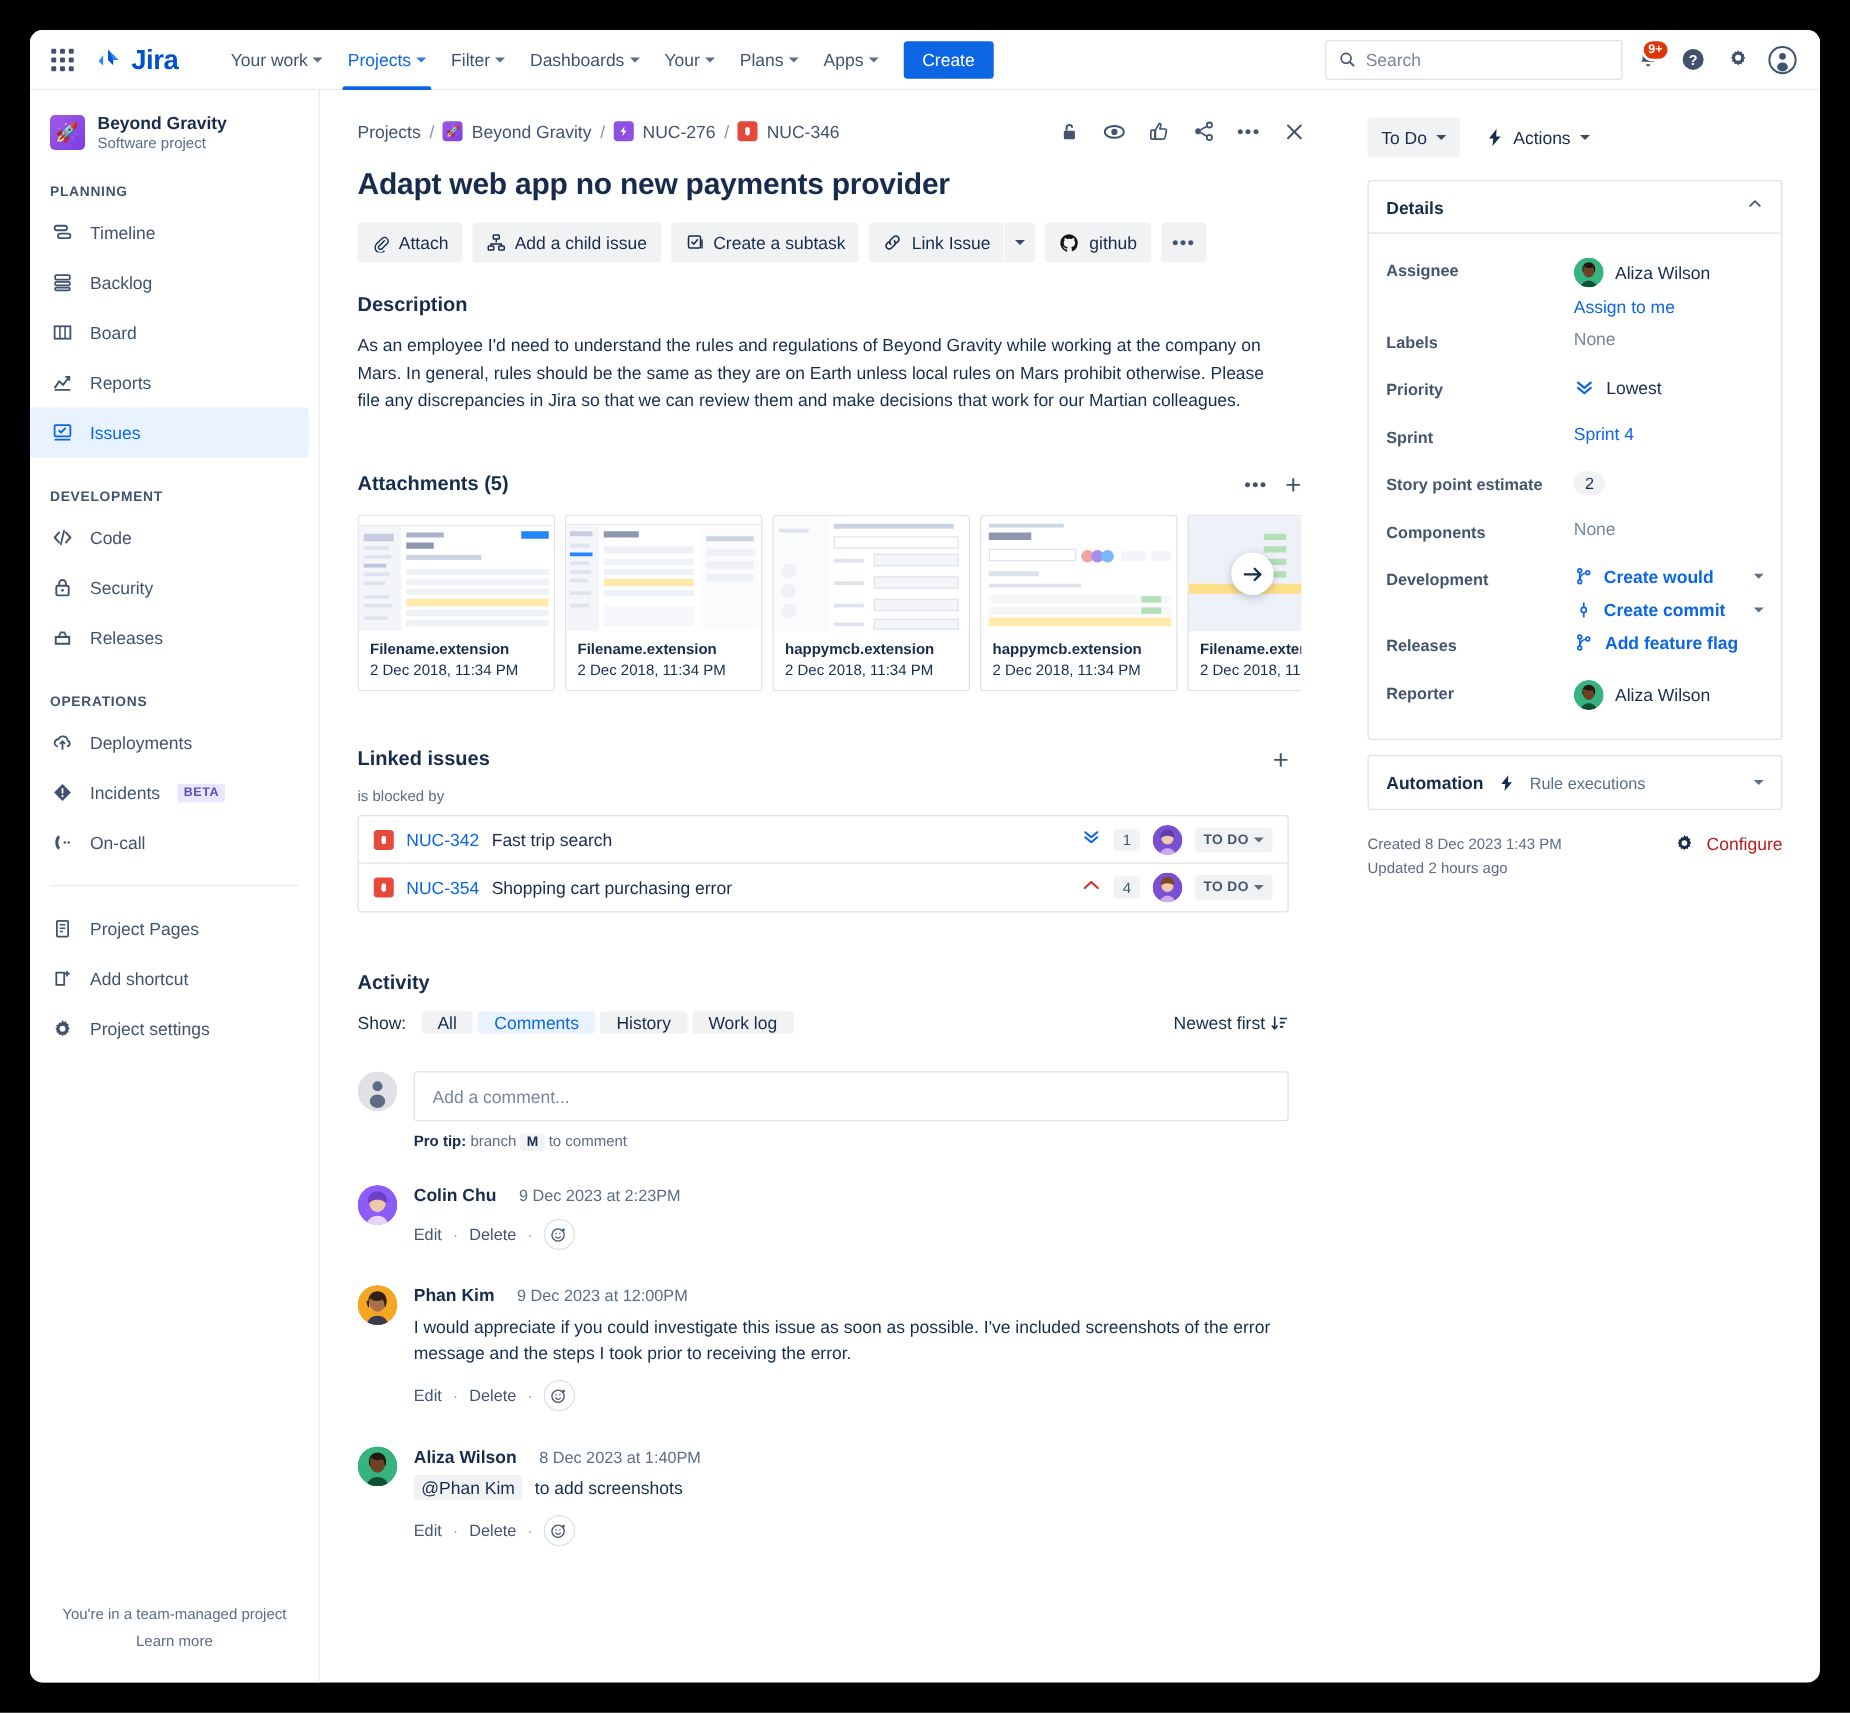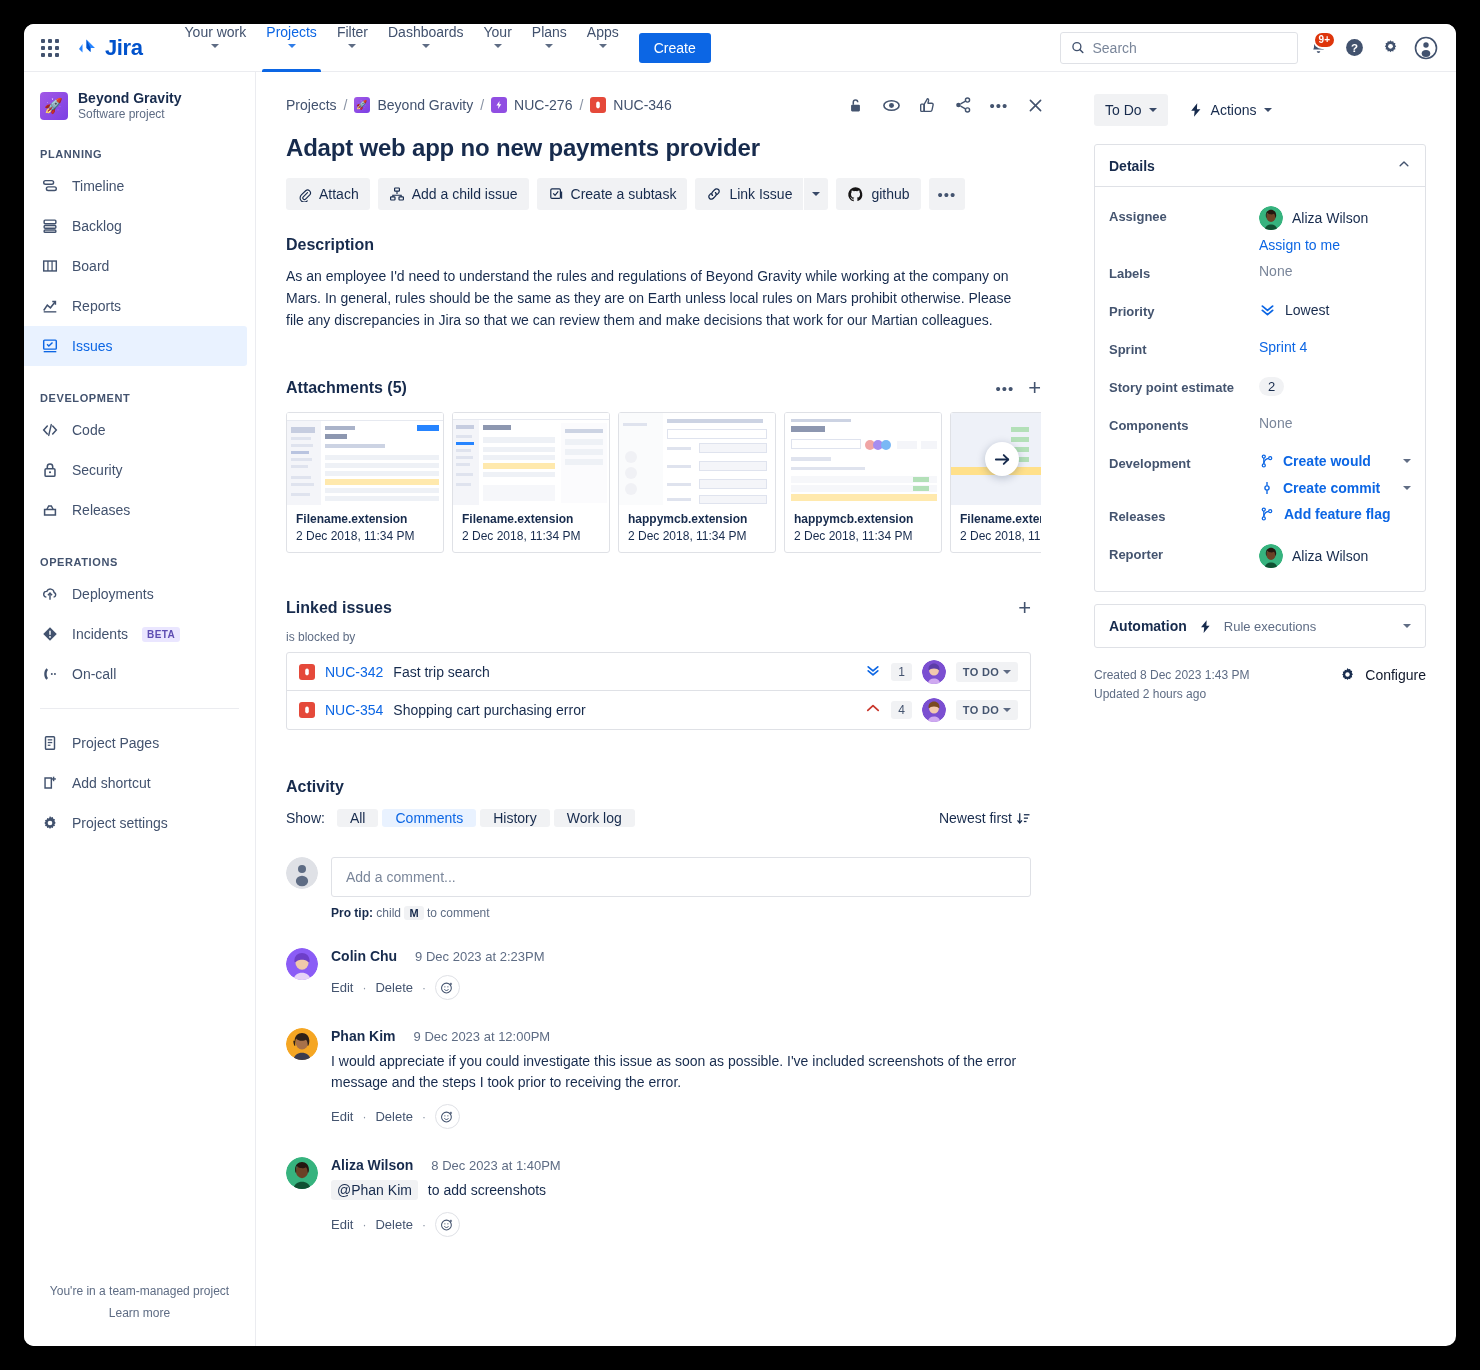--- a/index.html
+++ b/index.html
@@ -27,21 +27,20 @@
   .appswitch { width: 32px; height: 32px; display: flex; align-items:center; justify-content:center; border-radius:3px; cursor:pointer; }
   .grid9 { display: grid; grid-template-columns: repeat(3, 4px); grid-template-rows: repeat(3, 4px); gap: 3px; }
   .grid9 i { background: #42526e; border-radius: 1px; display:block; width:4px; height:4px; }
   .logo { display: flex; align-items: flex-end; gap: 7px; margin-left: 8px; margin-right: 32px; cursor: pointer; }
   .logo-text { font-size: 22px; font-weight: 700; color: #0052cc; letter-spacing: -0.4px; }
   .navitem {
     display: flex; align-items: center; gap: 4px;
     font-size: 14px; color: #42526e; padding: 0 10px;
     height: 48px; cursor: pointer; white-space: nowrap;
     position: relative;
-    flex-direction: column;
   }
   .navitem.active { color: #0c66e4; font-weight: 500; }
   .navitem.active::after {
     content: ""; position: absolute; left: 6px; right: 6px; bottom: 0;
     height: 3px; background: #0c66e4; border-radius: 2px 2px 0 0;
   }
   .caret { width: 0; height: 0; border-left: 4px solid transparent; border-right: 4px solid transparent; border-top: 4.5px solid currentColor; opacity: .85; }
   .create-btn {
     background: #0c66e4; color: #fff; border: none; border-radius: 3px;
     font-size: 14px; font-weight: 500; padding: 7px 15px; cursor: pointer;
@@ -256,21 +255,21 @@
   .devrow .chv { margin-left: auto; color: #44546f; }
   .auto-panel {
     border: 1px solid #dfe1e6; border-radius: 3px; margin-top: 12px; background: #fff;
     height: 44px; display: flex; align-items: center; padding: 0 14px; gap: 11px; cursor: pointer;
   }
   .auto-panel .t { font-size: 14px; font-weight: 700; color: #172b4d; }
   .auto-panel .sub { font-size: 13px; color: #5e6c84; }
   .auto-panel .chv { margin-left: auto; color: #44546f; }
   .meta-row { display: flex; align-items: flex-start; margin-top: 18px; }
   .meta-text { font-size: 12px; color: #5e6c84; line-height: 19px; flex: 1; }
-  .configure { display: flex; align-items: center; gap: 9px; font-size: 14px; color: #0f172a; cursor: pointer; }
+  .configure { display: flex; align-items: center; gap: 9px; font-size: 14px; color: #b91c1c; cursor: pointer; }
 
   
   .mini { position: absolute; inset: 0; background: #fff; }
   .mini .bar { position: absolute; background: #dfe3ee; }
 </style>
 </head>
 <body>
 
 <div class="frame">
 
@@ -893,21 +892,21 @@
               <svg width="32" height="32" viewBox="0 0 24 24">
                   <circle cx="12" cy="12" r="12" fill="#dfe1e6"></circle>
                   <circle cx="12" cy="9" r="3" fill="#5e6c84"></circle>
                   <ellipse cx="12" cy="18" rx="4.6" ry="4" fill="#5e6c84"></ellipse>
                 </svg>
             </span>
             <span class="cm-field">
               <input class="cm-input" placeholder="Add a comment..." style="">
               <div class="protip">
                 <b>Pro tip:</b>
-                <span>child</span>
+                <span>branch</span>
                 <span class="kbd">M</span>
                 <span>to comment</span>
               </div>
             </span>
           </div>
 
           <div class="cmt">
             <span class="av-md">
               <svg width="32" height="32" viewBox="0 0 24 24">
                   <circle cx="12" cy="12" r="12" fill="#8b5cf6"></circle>

